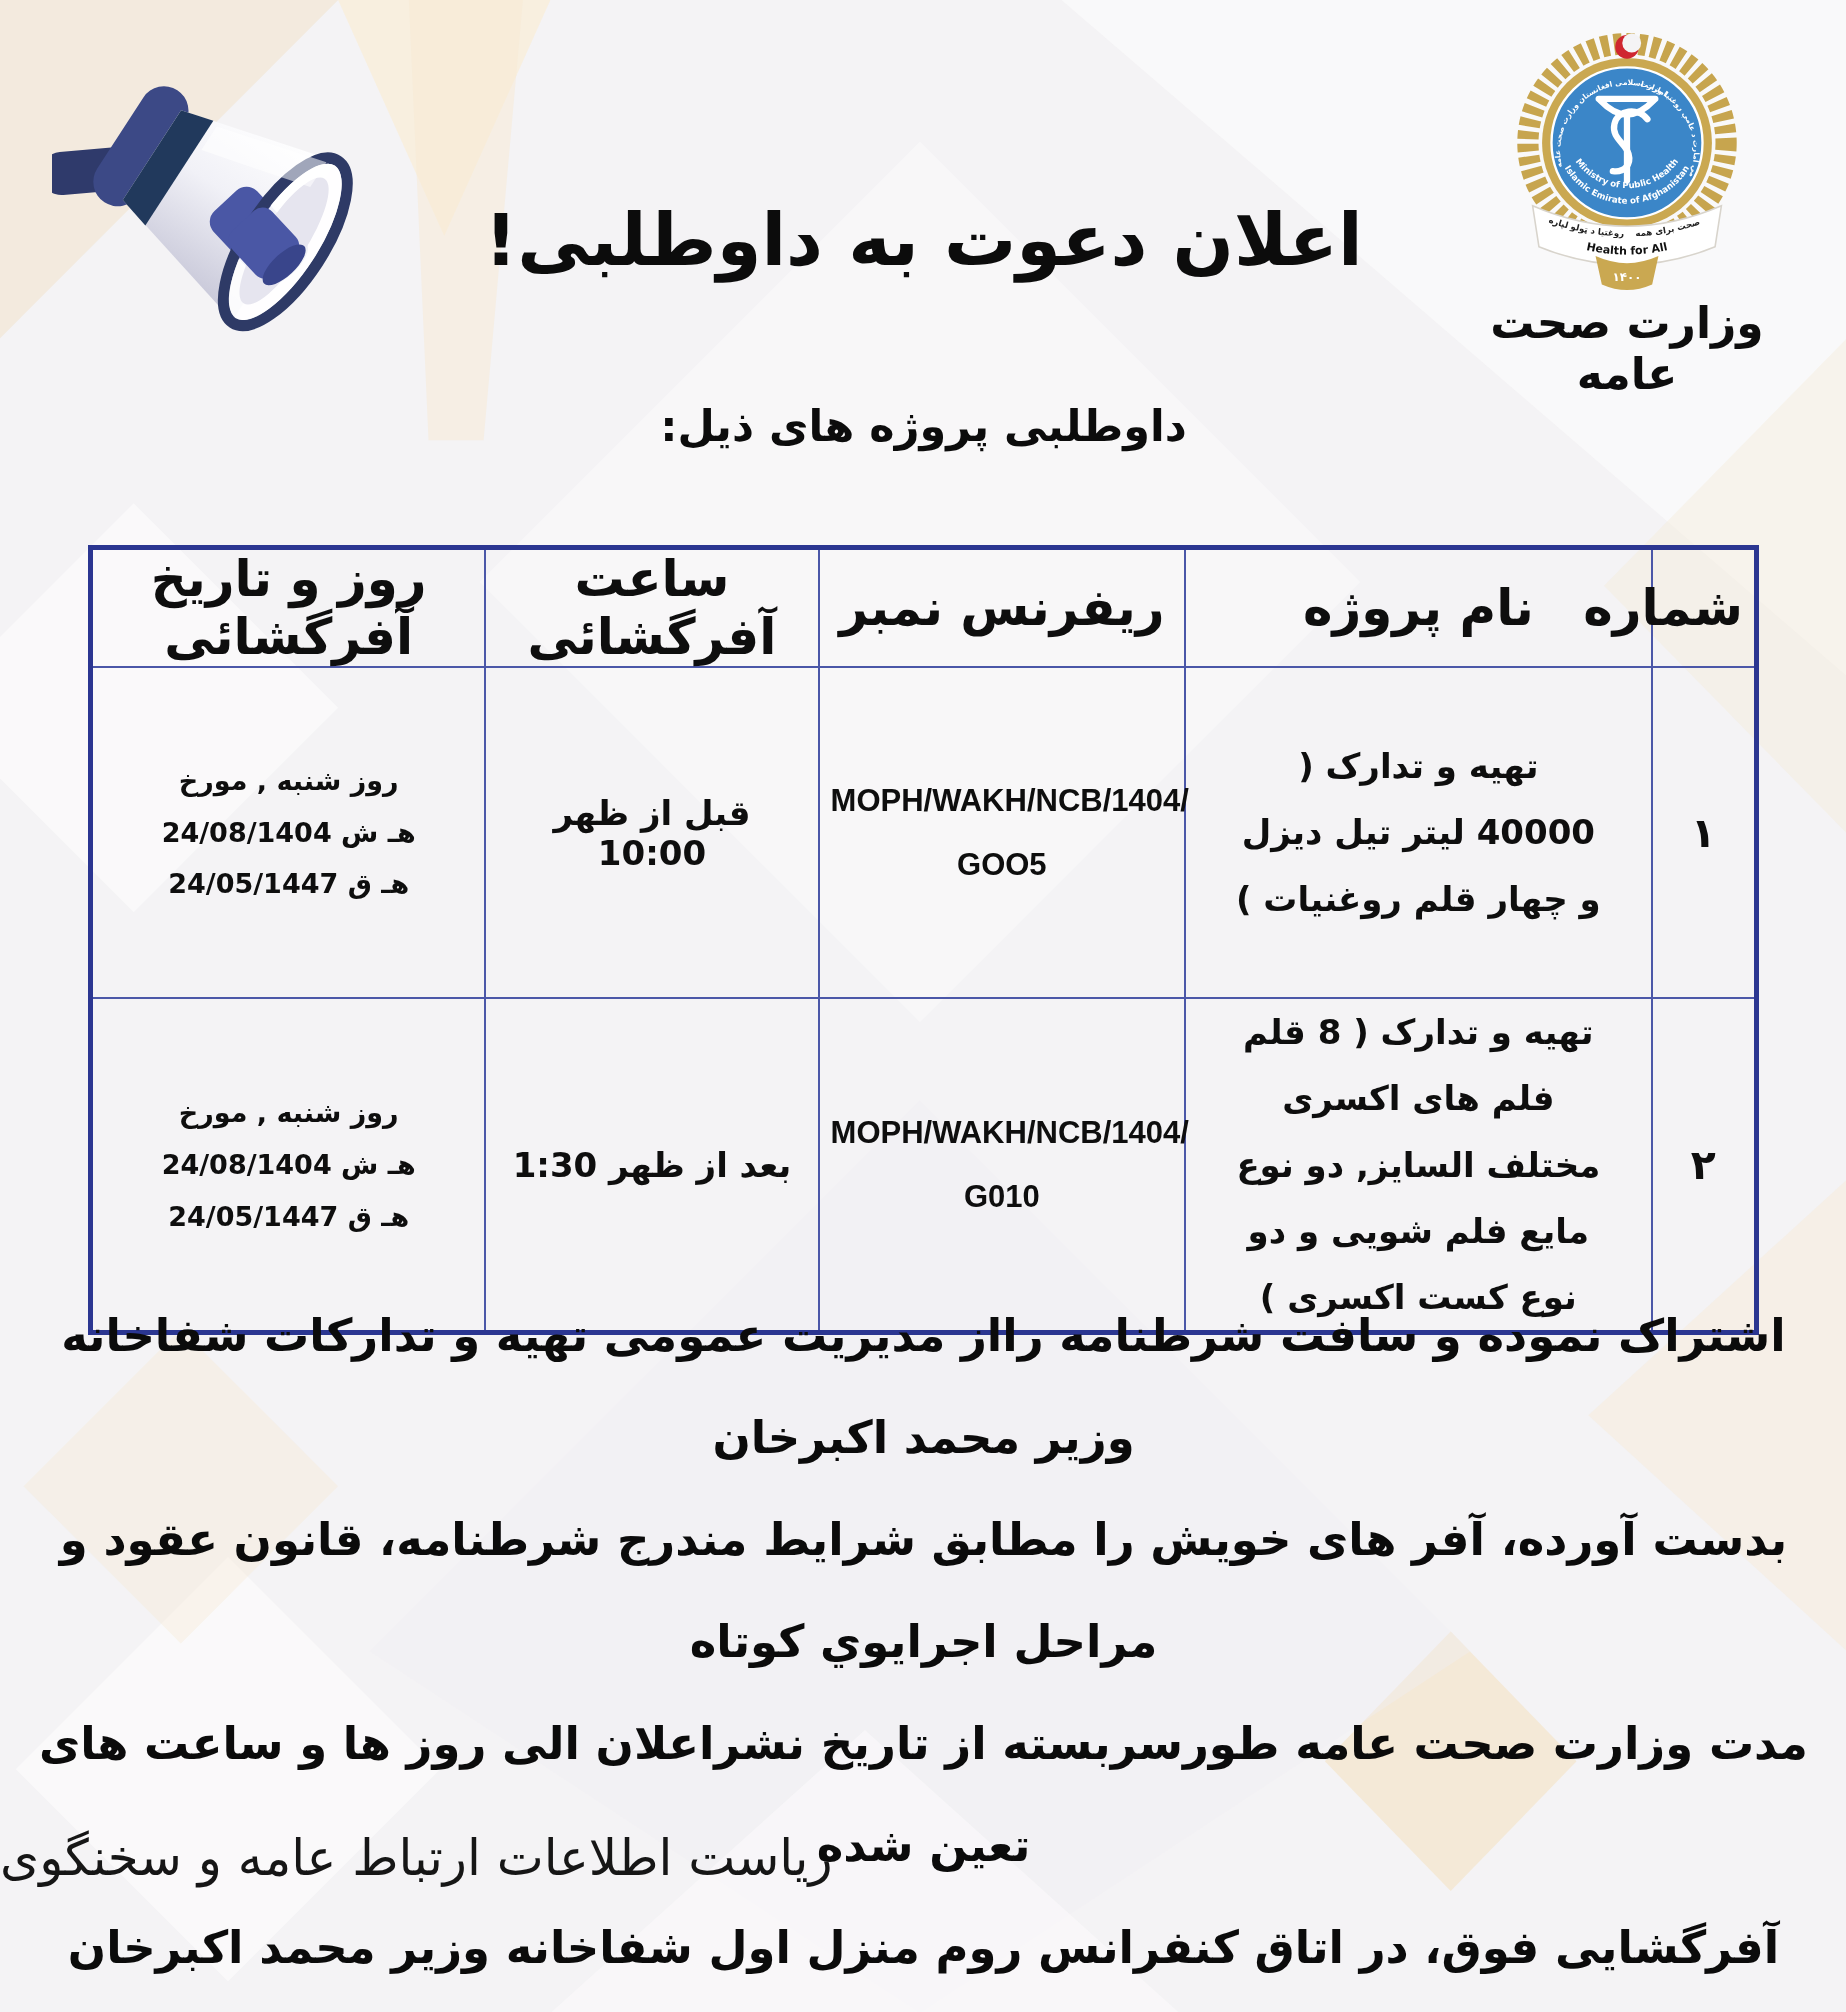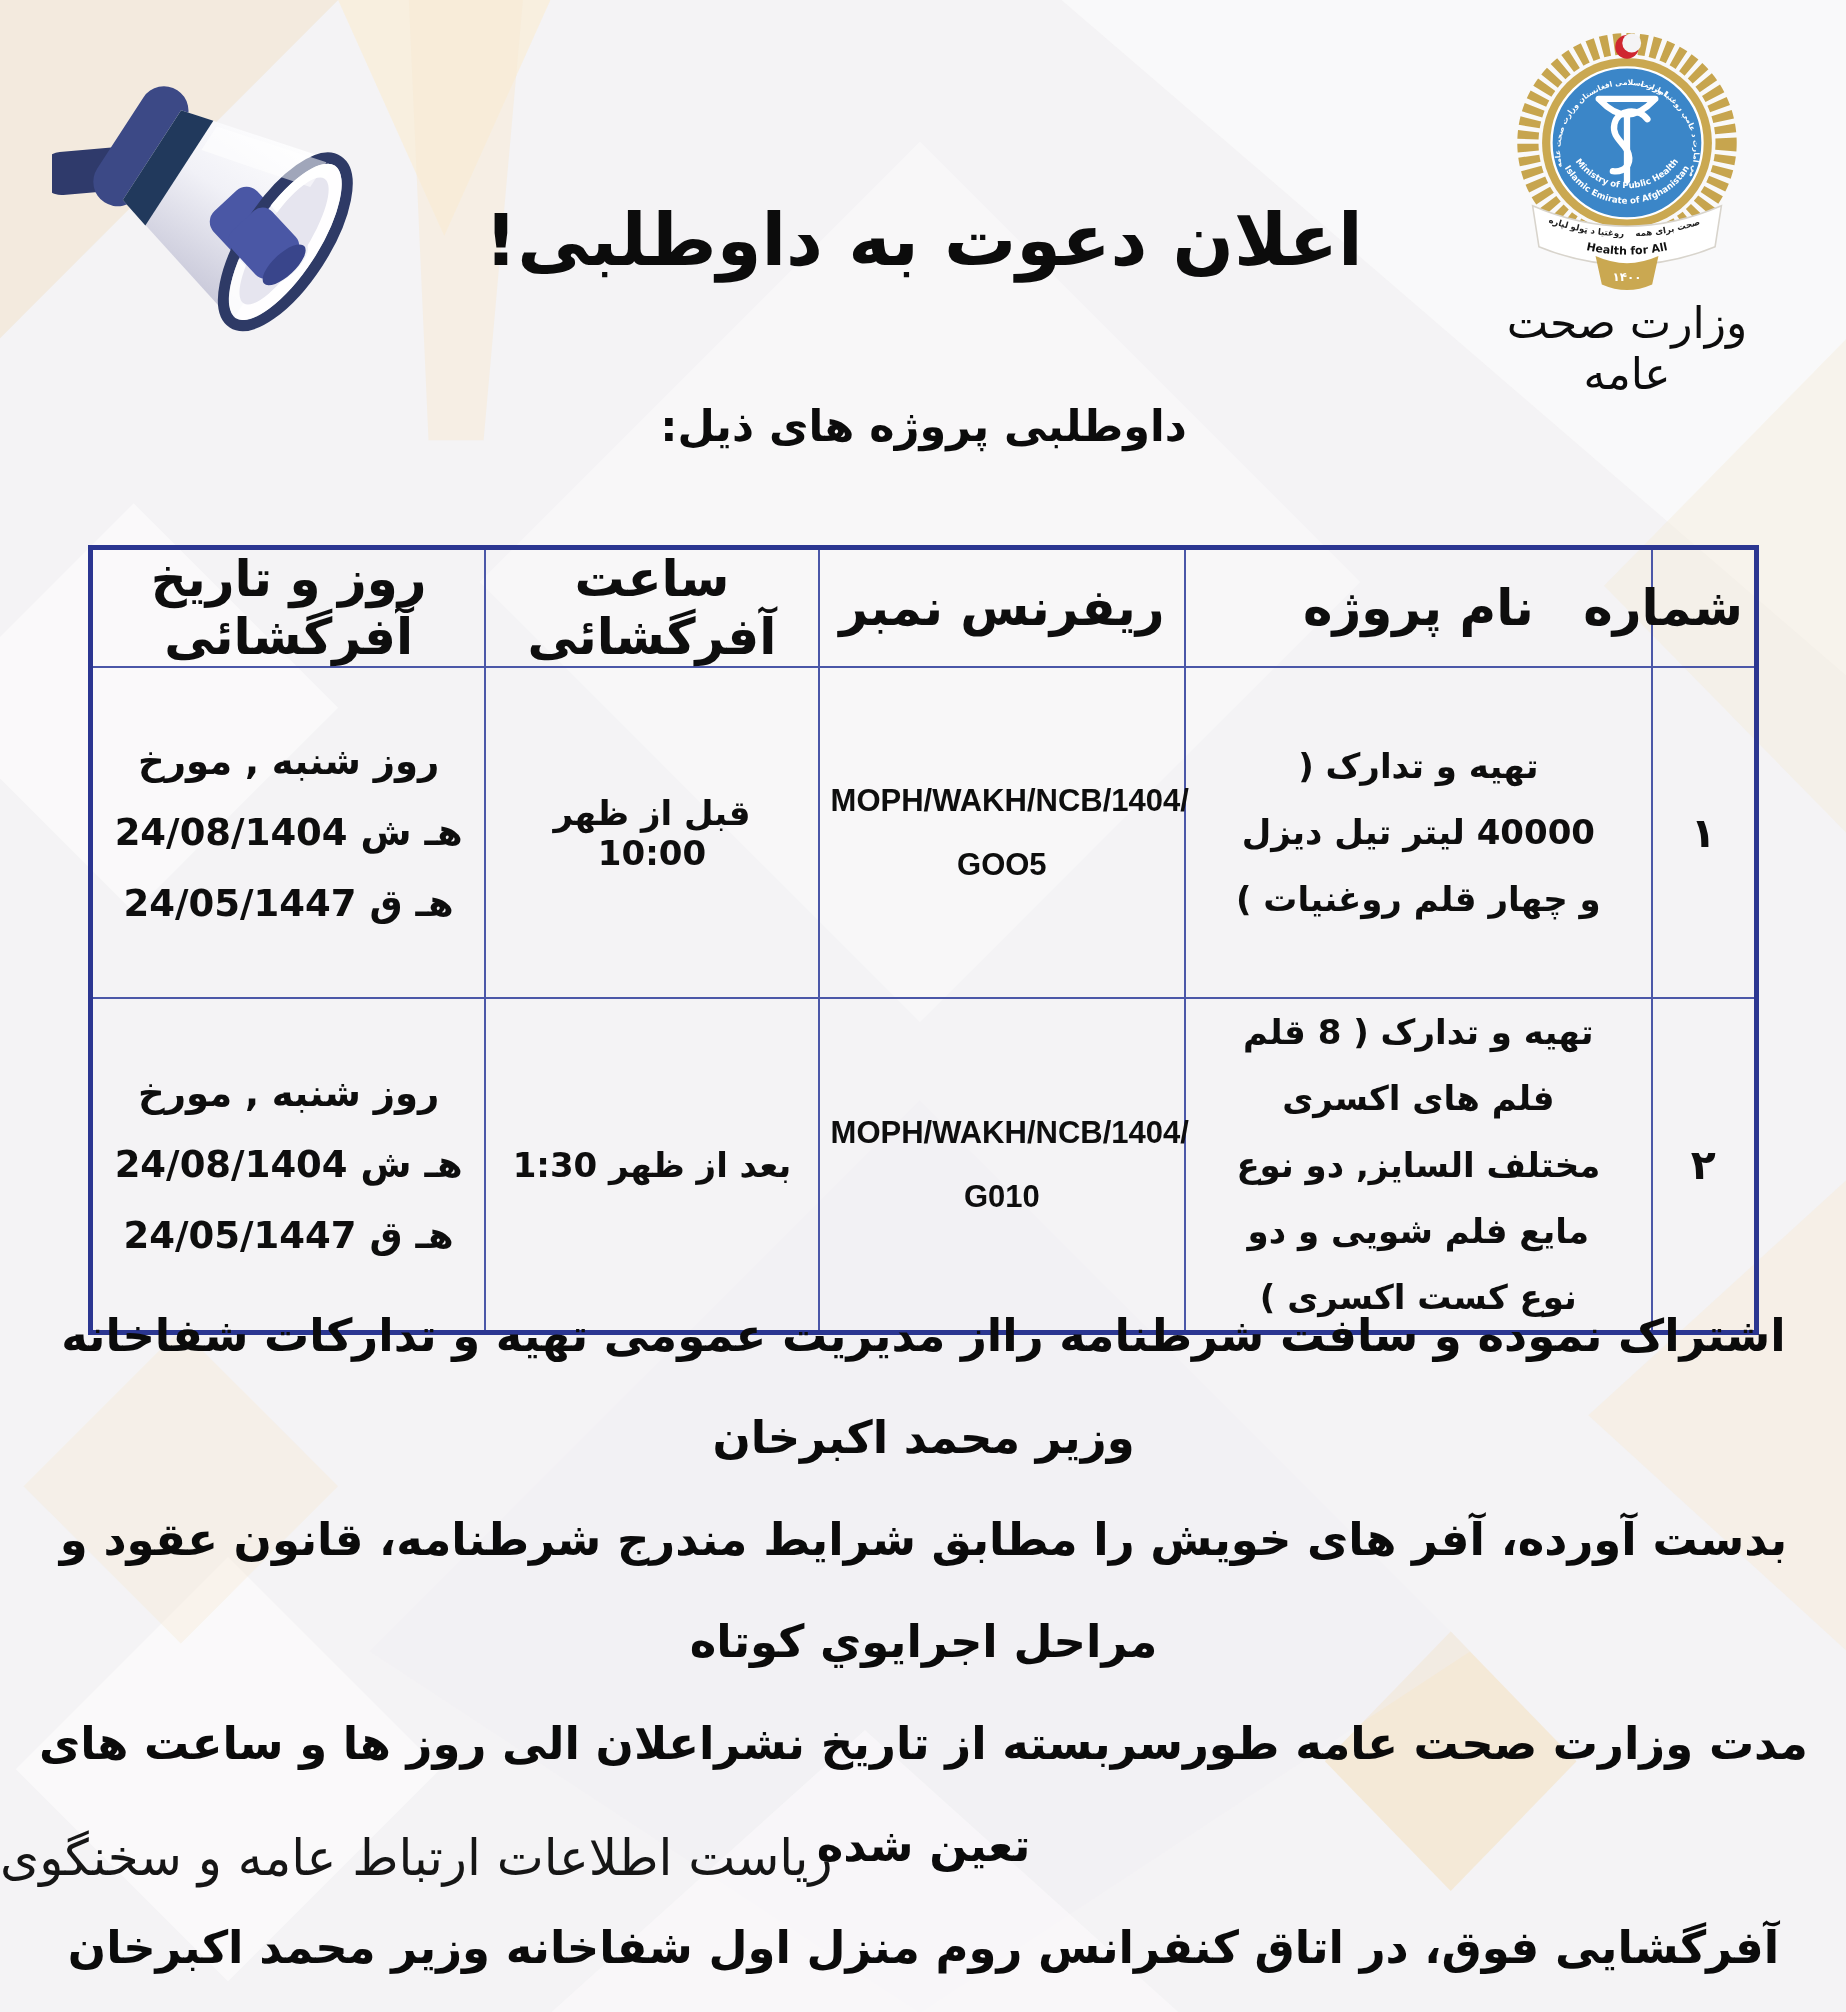--- a/index.html
+++ b/index.html
@@ -7,21 +7,21 @@
     width:1847px;height:2013px;position:relative;overflow:hidden;
     background:#f4f3f5;
     font-family:"DejaVu Sans",sans-serif;
     color:#111;
   }
   .bg-svg{position:absolute;left:0;top:0;pointer-events:none;}
   .megaphone{position:absolute;left:52px;top:33px;width:327px;height:327px;}
   .emblem-wrap{position:absolute;right:63px;top:17.3px;width:314px;text-align:center;}
   .emblem{width:274px;height:280px;}
   .wordmark{
-    font-size:44px;font-weight:normal;color:#0d0d0d;margin-top:-3.1px;
+    font-size:44px;font-weight:bold;color:#0d0d0d;margin-top:-3.1px;
     direction:rtl;letter-spacing:0.8px;
   }
   .title{
     position:absolute;top:198px;left:0;width:100%;
     text-align:center;direction:rtl;
     font-size:72px;font-weight:bold;color:#0c0c0c;
   }
   .intro{
     position:absolute;top:363px;left:47px;right:47px;
     text-align:center;direction:rtl;
@@ -41,21 +41,21 @@
     padding:0 11px;
   }
   .tbl thead tr{height:82px;}
   .tbl tbody tr{height:331px;}
   .tbl th{font-size:50px;}
   .c-num{font-size:41px;}
   .c-proj{font-size:34px;line-height:1.95;padding:0 49px !important;}
   .c-ref{font-size:31px;font-family:"Liberation Sans",sans-serif;font-weight:bold;}
   .ref-l2{margin-top:28px;}
   .c-time{font-size:34px;border-radius:25px;}
-  .c-date{font-size:37px;line-height:1.92;}
+  .c-date{font-size:27px;line-height:1.92;}
   .footer{
     position:absolute;top:1285px;left:31px;right:31px;
     text-align:center;direction:rtl;
     font-size:45px;font-weight:bold;color:#0b0b0b;
     line-height:102px;
   }
   .signature{
     position:absolute;top:1829px;left:0;width:100%;
     text-align:left;direction:rtl;
     font-size:50px;font-weight:normal;color:#161616;

